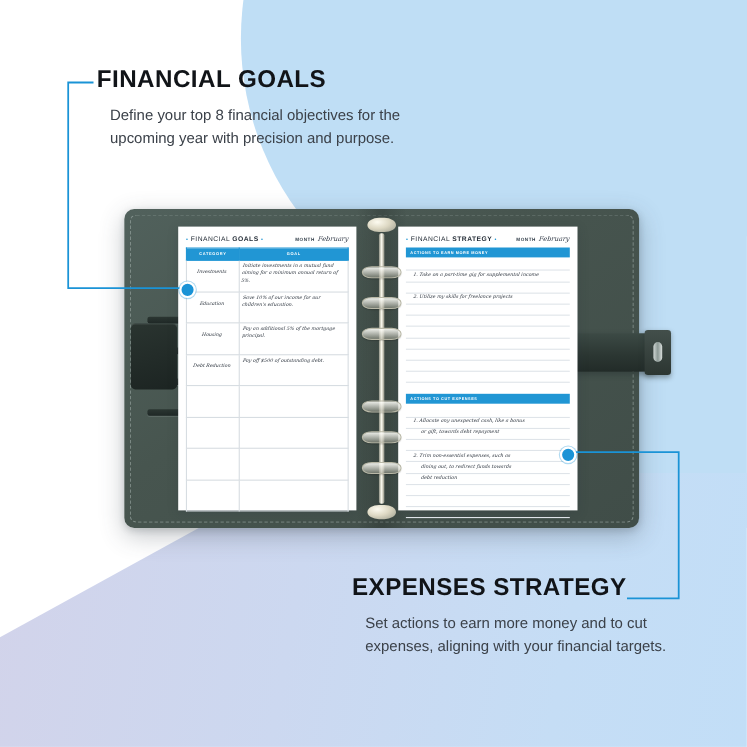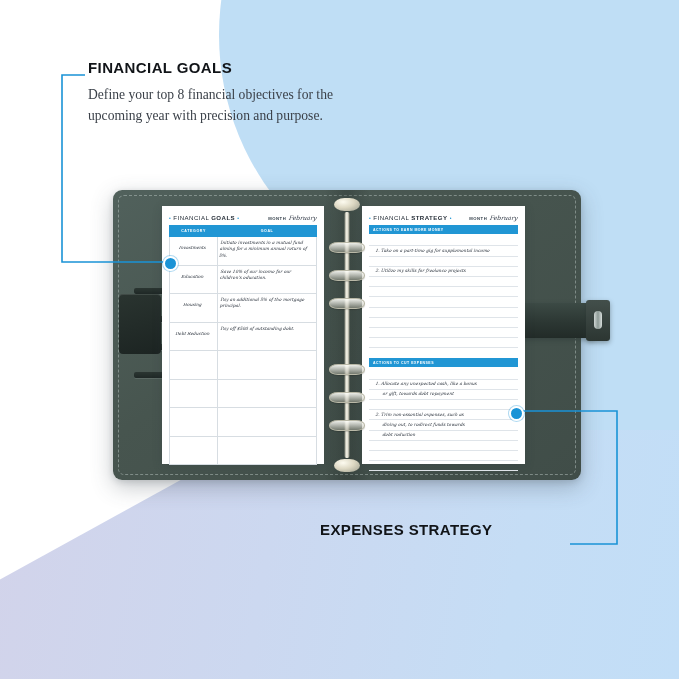--- a/index.html
+++ b/index.html
@@ -33,26 +33,26 @@
   }
 
   
   .callout-svg{position:absolute;left:0;top:0;width:679px;height:679px;z-index:6;pointer-events:none;}
 
   
   .txt-block{position:absolute;z-index:8;}
   .txt-goals{left:88px;top:60px;width:290px;}
   .txt-strategy{left:320px;top:522px;width:300px;}
   .hdr{
-    font-size:15px;font-weight:bold;letter-spacing:0.4px;color:#111418;
+    font-size:22px;font-weight:bold;letter-spacing:0.4px;color:#111418;
     margin:0 0 9px 0;line-height:1.05;
   }
   .body-txt{
-    font-size:13.6px;color:#3b4149;line-height:1.54;margin:0;
-    font-family:Liberation Serif, serif;
+    font-size:13.6px;color:#3b4149;line-height:1.54;margin:12px;
+    font-family:Liberation Sans, sans-serif;
   }
 
   
   .planner{
     position:absolute;left:113px;top:190px;width:468px;height:290px;z-index:5;
   }
   .cover{
     position:absolute;left:0;top:0;width:468px;height:290px;
     background:linear-gradient(145deg,#51615c 0%,#47554f 40%,#404d48 100%);
     border-radius:9px;
@@ -199,20 +199,21 @@
     <path d="M 514 411 L 617 411 L 617 544 L 570 544" fill="none" stroke="#1a93d6" stroke-width="1.6"></path>
   </svg>
 
   <div class="txt-block txt-goals">
     <h2 class="hdr">FINANCIAL GOALS</h2>
     <p class="body-txt">Define your top 8 financial objectives for the upcoming year with precision and purpose.</p>
   </div>
 
   <div class="txt-block txt-strategy">
     <h2 class="hdr">EXPENSES STRATEGY</h2>
+    <p class="body-txt">Set actions to earn more money and to cut expenses, aligning with your financial targets.</p>
   </div>
 
   <div class="planner">
     <div class="cover">
       <div class="cover-spine-shadow"></div>
       <div class="card-slots">
         <div class="slot s1"></div>
         <div class="slot s2"></div>
         <div class="slot s3"></div>
         <div class="slot s4"></div>

